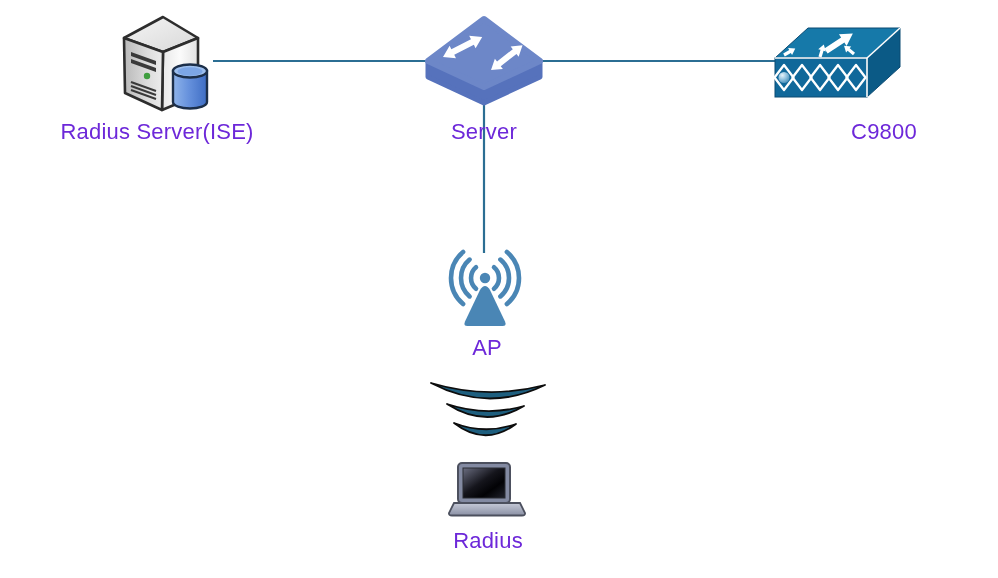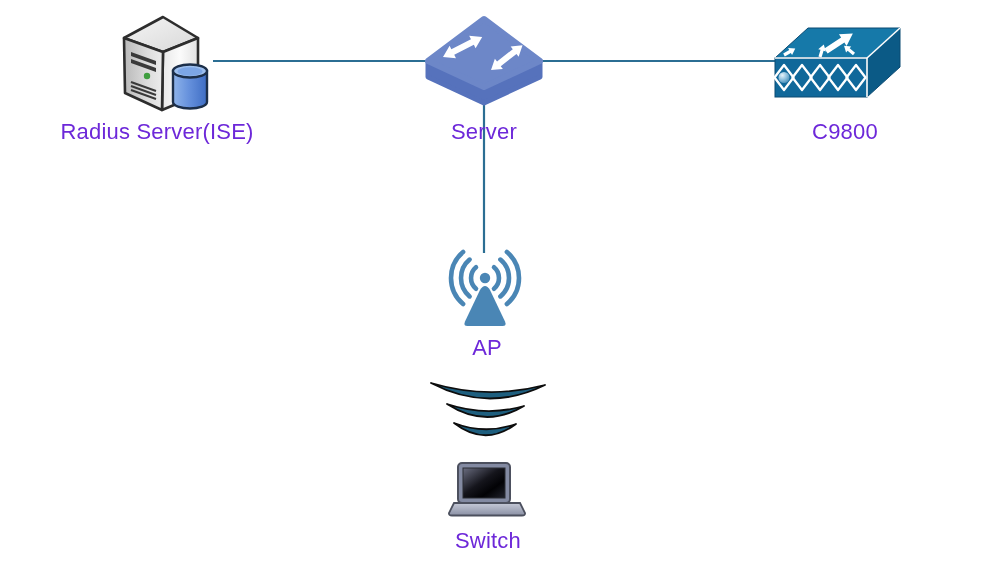--- a/index.html
+++ b/index.html
@@ -131,21 +131,21 @@
         </g>
         <g transform="translate(48,33) rotate(-73)">
           <path d="M0,-1.6 L7,-1.6 L7,-4 L13,0 L7,4 L7,1.6 L0,1.6 Z"></path>
         </g>
         <g transform="translate(82,30) rotate(-140)">
           <path d="M0,-1.6 L7,-1.6 L7,-4 L13,0 L7,4 L7,1.6 L0,1.6 Z"></path>
         </g>
       </g>
     </svg>
   </div>
-  <div class="node-label" style="left:845px;top:119px;">C9800</div>
+  <div class="node-label" style="left:884px;top:119px;">C9800</div>
 
   <div class="node" style="left:430px;top:248px;">
     <svg width="110" height="96" viewBox="0 0 110 96">
       <g stroke="#4a86b5" stroke-width="4.6" stroke-linecap="round" fill="none">
         <path d="M46,19.3 A14,14 0 0 0 46,40.7"></path>
         <path d="M39.6,11.6 A24,24 0 0 0 39.6,48.4"></path>
         <path d="M33.1,4 A34,34 0 0 0 33.1,56"></path>
         <path d="M64,19.3 A14,14 0 0 1 64,40.7"></path>
         <path d="M70.4,11.6 A24,24 0 0 1 70.4,48.4"></path>
         <path d="M76.9,4 A34,34 0 0 1 76.9,56"></path>
@@ -178,15 +178,15 @@
         <linearGradient id="bse" x1="0" y1="0" x2="0" y2="1">
           <stop offset="0" stop-color="#c6cad8"></stop>
             <stop offset="1" stop-color="#8a90a4"></stop>
         </linearGradient>
       </defs>
       <rect x="10" y="3" width="52" height="40" rx="4" fill="#838aa2" stroke="#4c505e" stroke-width="2"></rect>
       <rect x="15" y="8" width="42" height="30" fill="url(#scr)" stroke="#2a2c33" stroke-width="1"></rect>
       <path d="M6,43 L72,43 L77,53 Q77.5,55.5 74,55.5 L4,55.5 Q0.5,55.5 1,53 Z" fill="url(#bse)" stroke="#4c505e" stroke-width="1.8"></path>
     </svg>
   </div>
-  <div class="node-label" style="left:488px;top:528px;">Switch</div>
+  <div class="node-label" style="left:488px;top:528px;">Radius</div>
 
 </div>
 
 </body></html>

